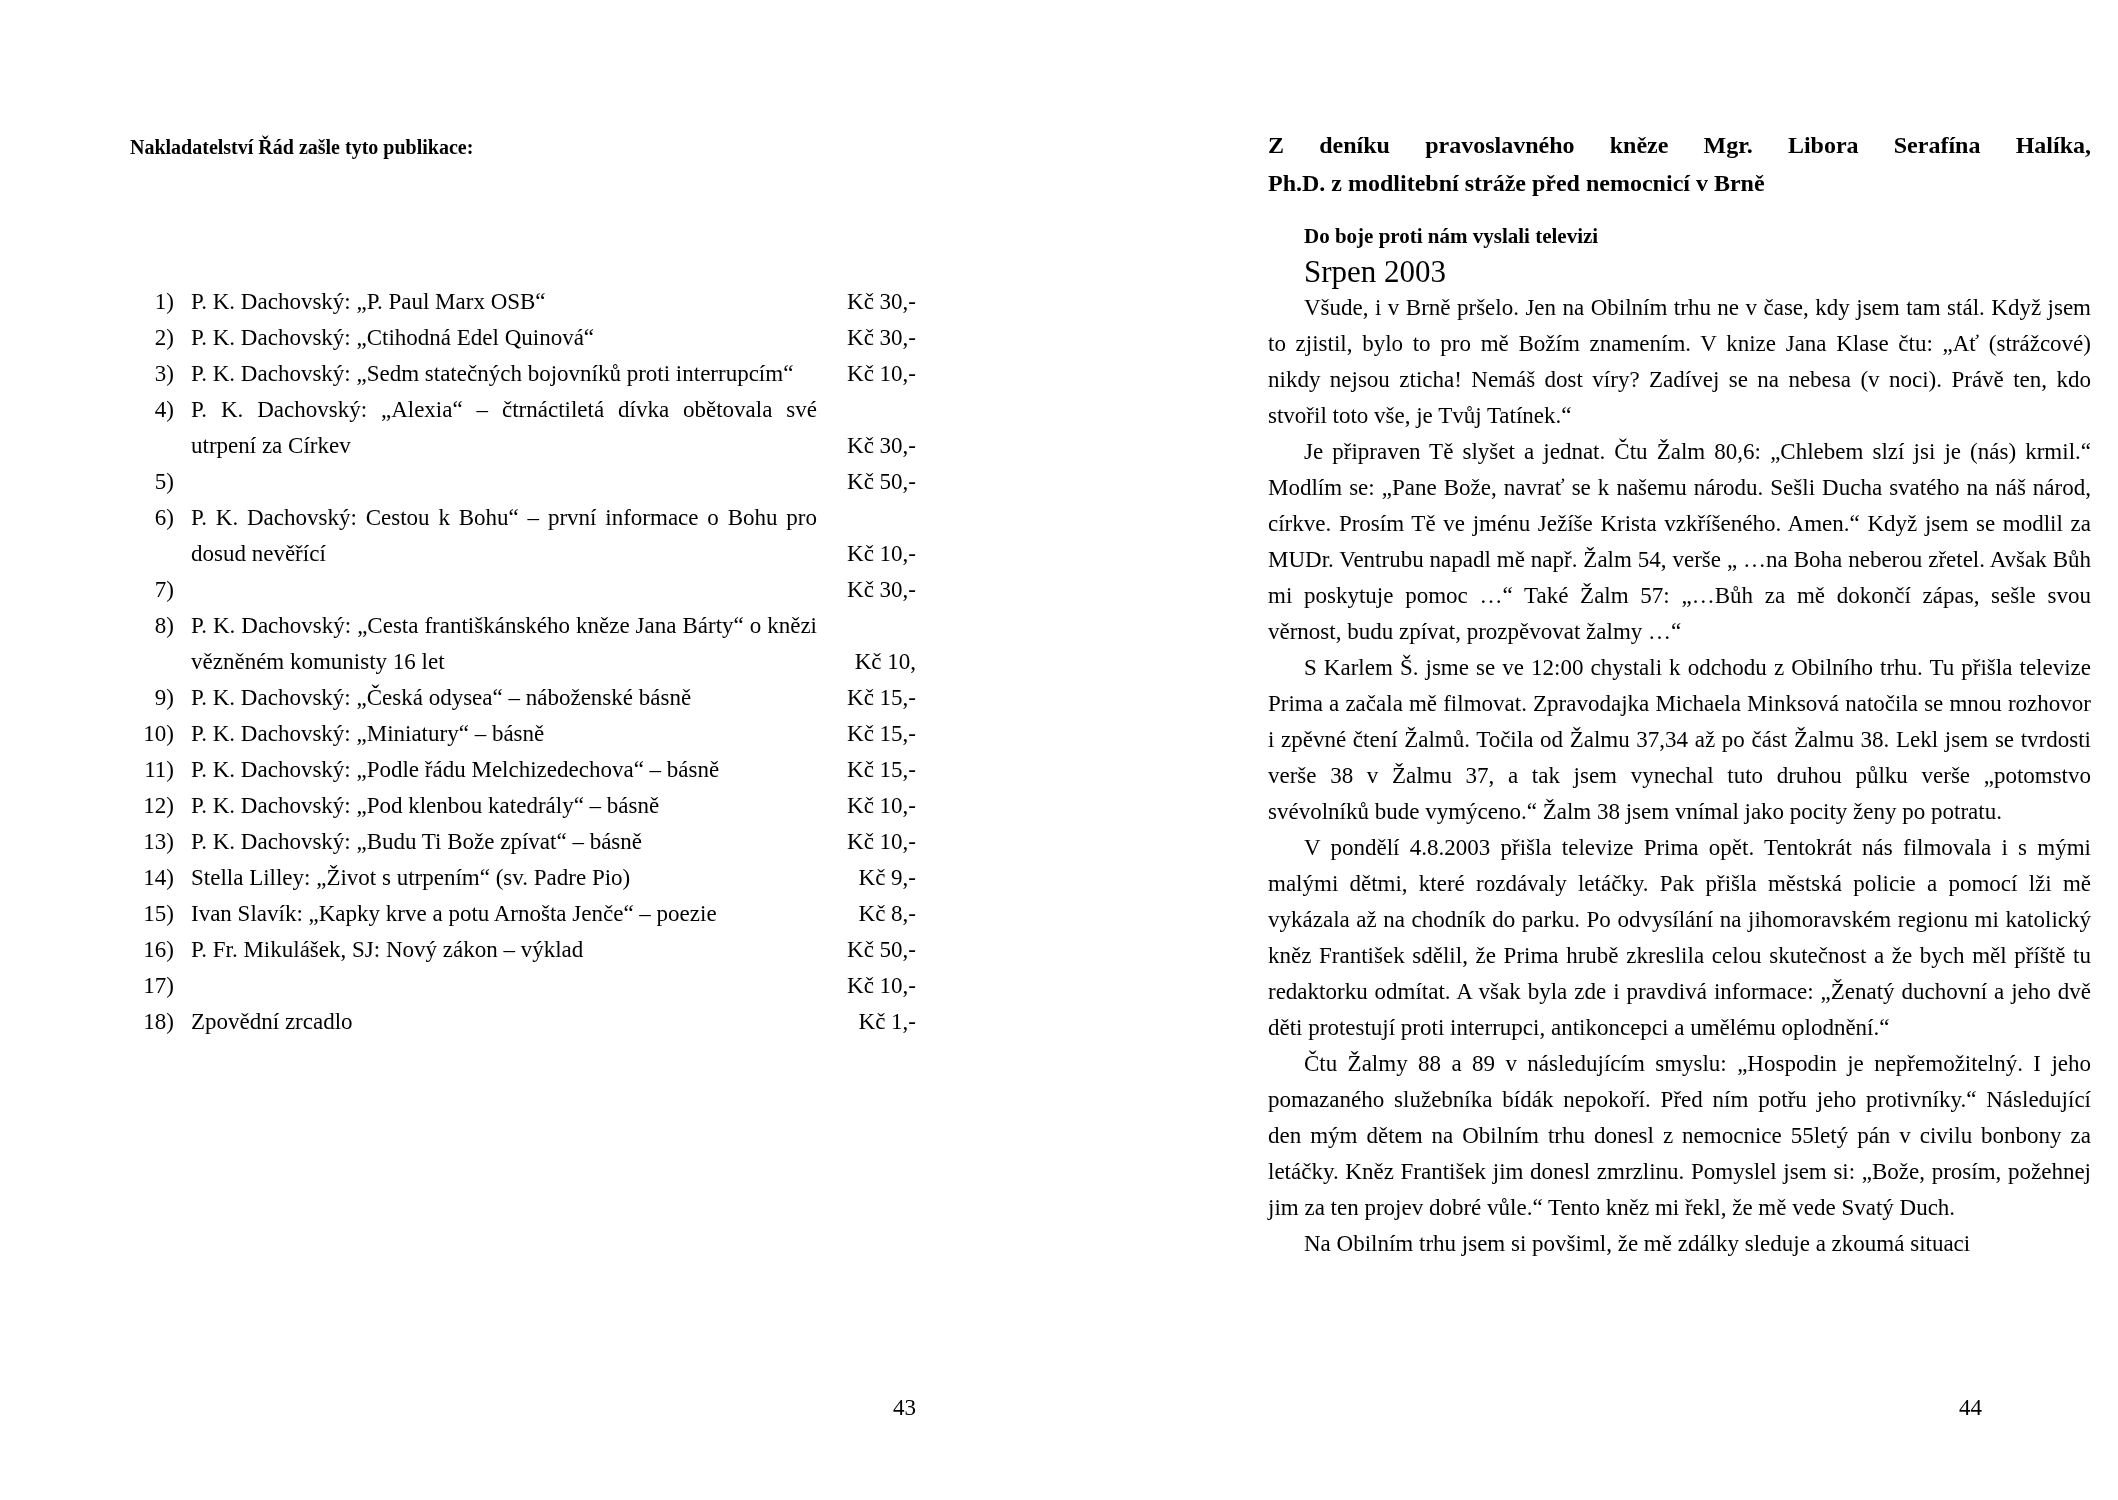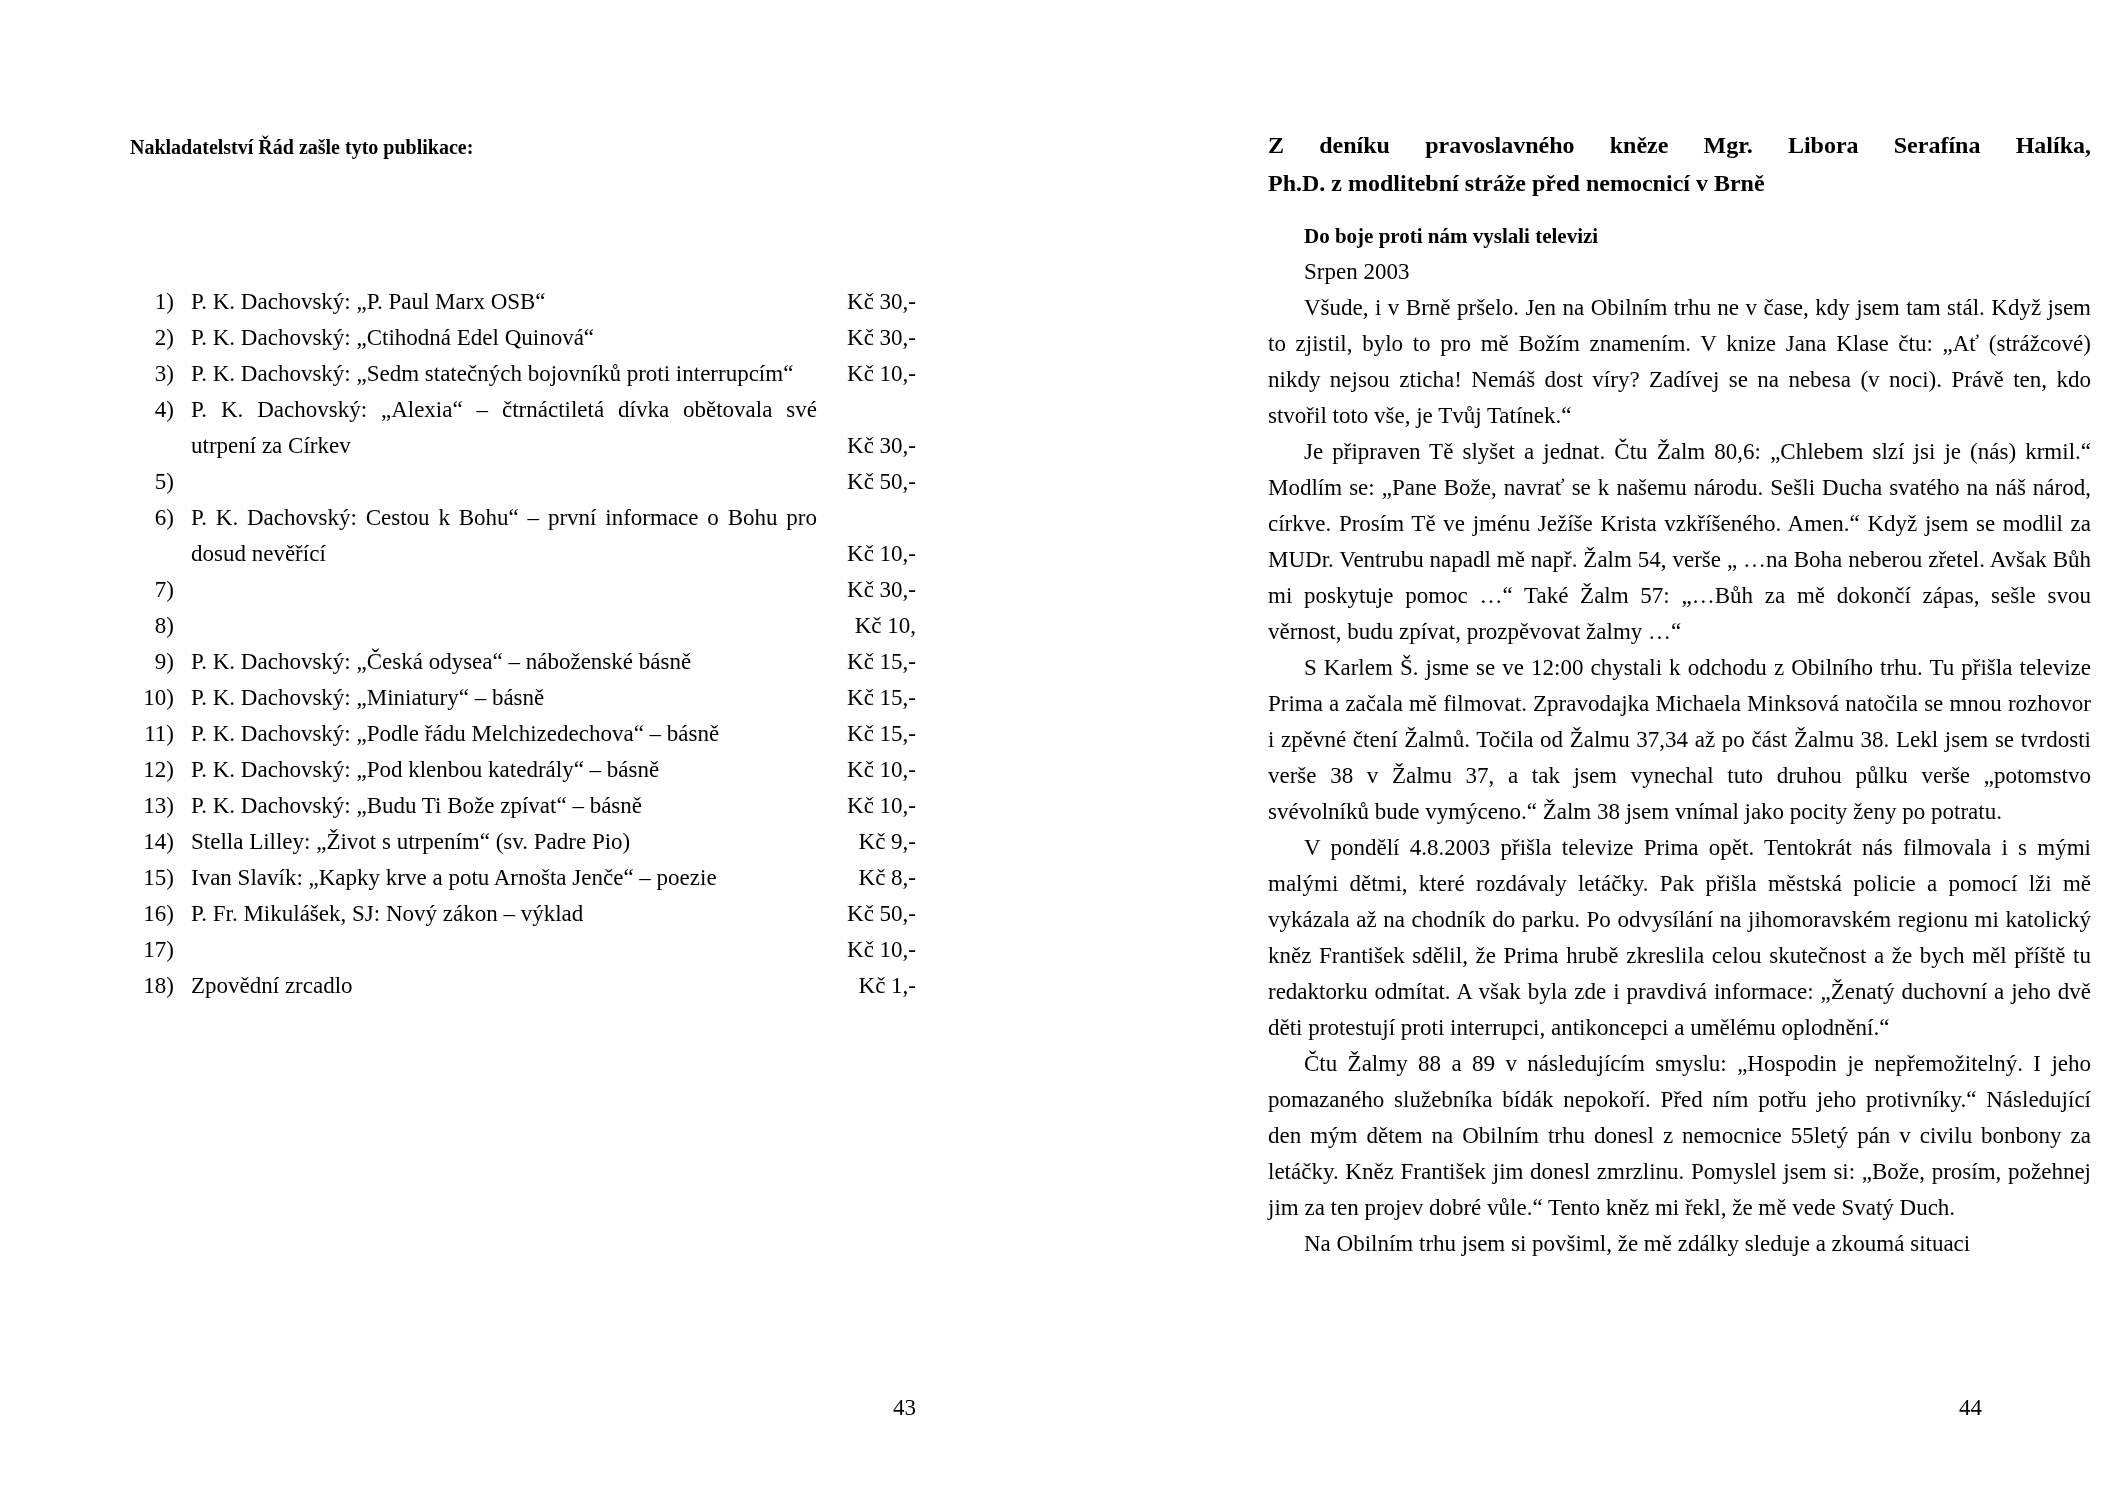--- a/index.html
+++ b/index.html
@@ -70,21 +70,21 @@
   .title-line2 {
     text-align: left;
   }
   .subtitle {
     font-size: 21px;
     font-weight: bold;
     line-height: 36px;
     text-indent: 36px;
   }
   .date {
-    font-size: 23px;
+    font-size: 31px;
     line-height: 36px;
     text-indent: 36px;
   }
   .para {
     font-size: 23px;
     line-height: 36px;
     text-align: justify;
     text-indent: 36px;
   }
 
@@ -143,20 +143,21 @@
           <span class="pub-price">Kč 10,-</span>
         </div>
 
         <div class="pub-row">
           <span class="pub-num">7)</span>
           <span class="pub-price">Kč 30,-</span>
         </div>
 
         <div class="pub-row">
           <span class="pub-num">8)</span>
+          <span class="pub-text">P. K. Dachovský: „Cesta františkánského kněze Jana Bárty“ o knězi vězněném komunisty 16 let</span>
           <span class="pub-price">Kč 10,</span>
         </div>
 
         <div class="pub-row">
           <span class="pub-num">9)</span>
           <span class="pub-text">P. K. Dachovský: „Česká odysea“ – náboženské básně</span>
           <span class="pub-price">Kč 15,-</span>
         </div>
 
         <div class="pub-row">

